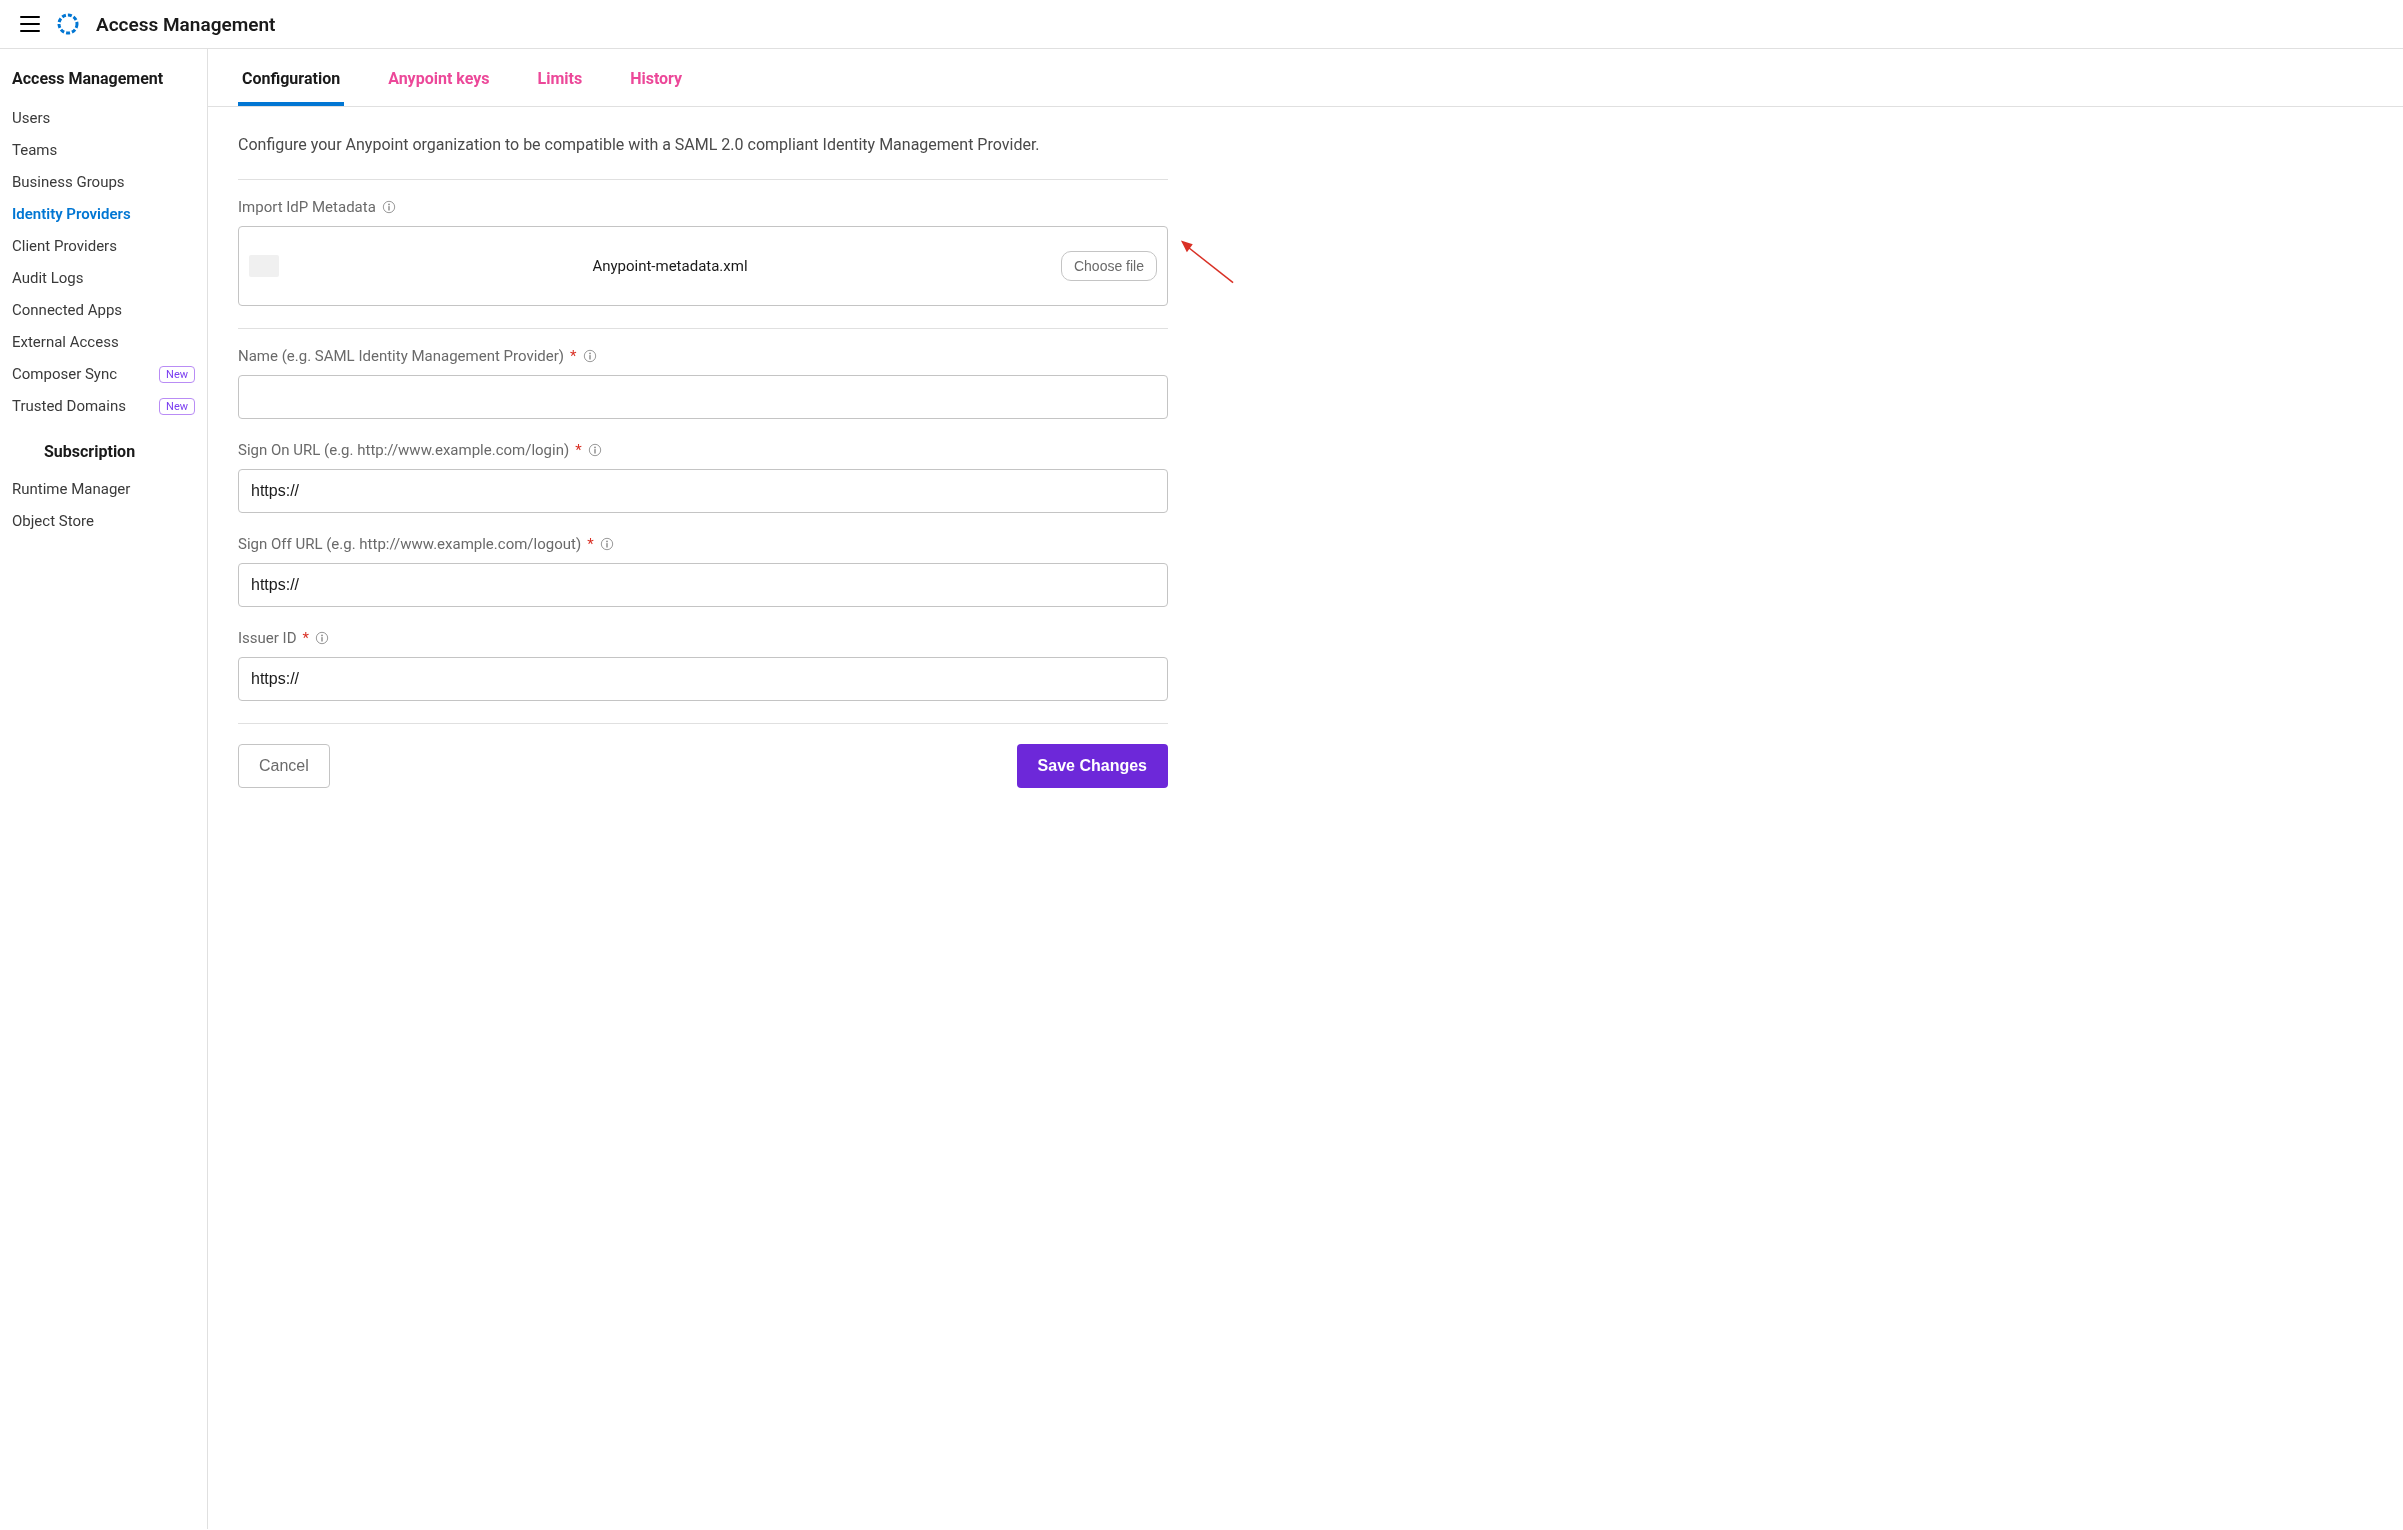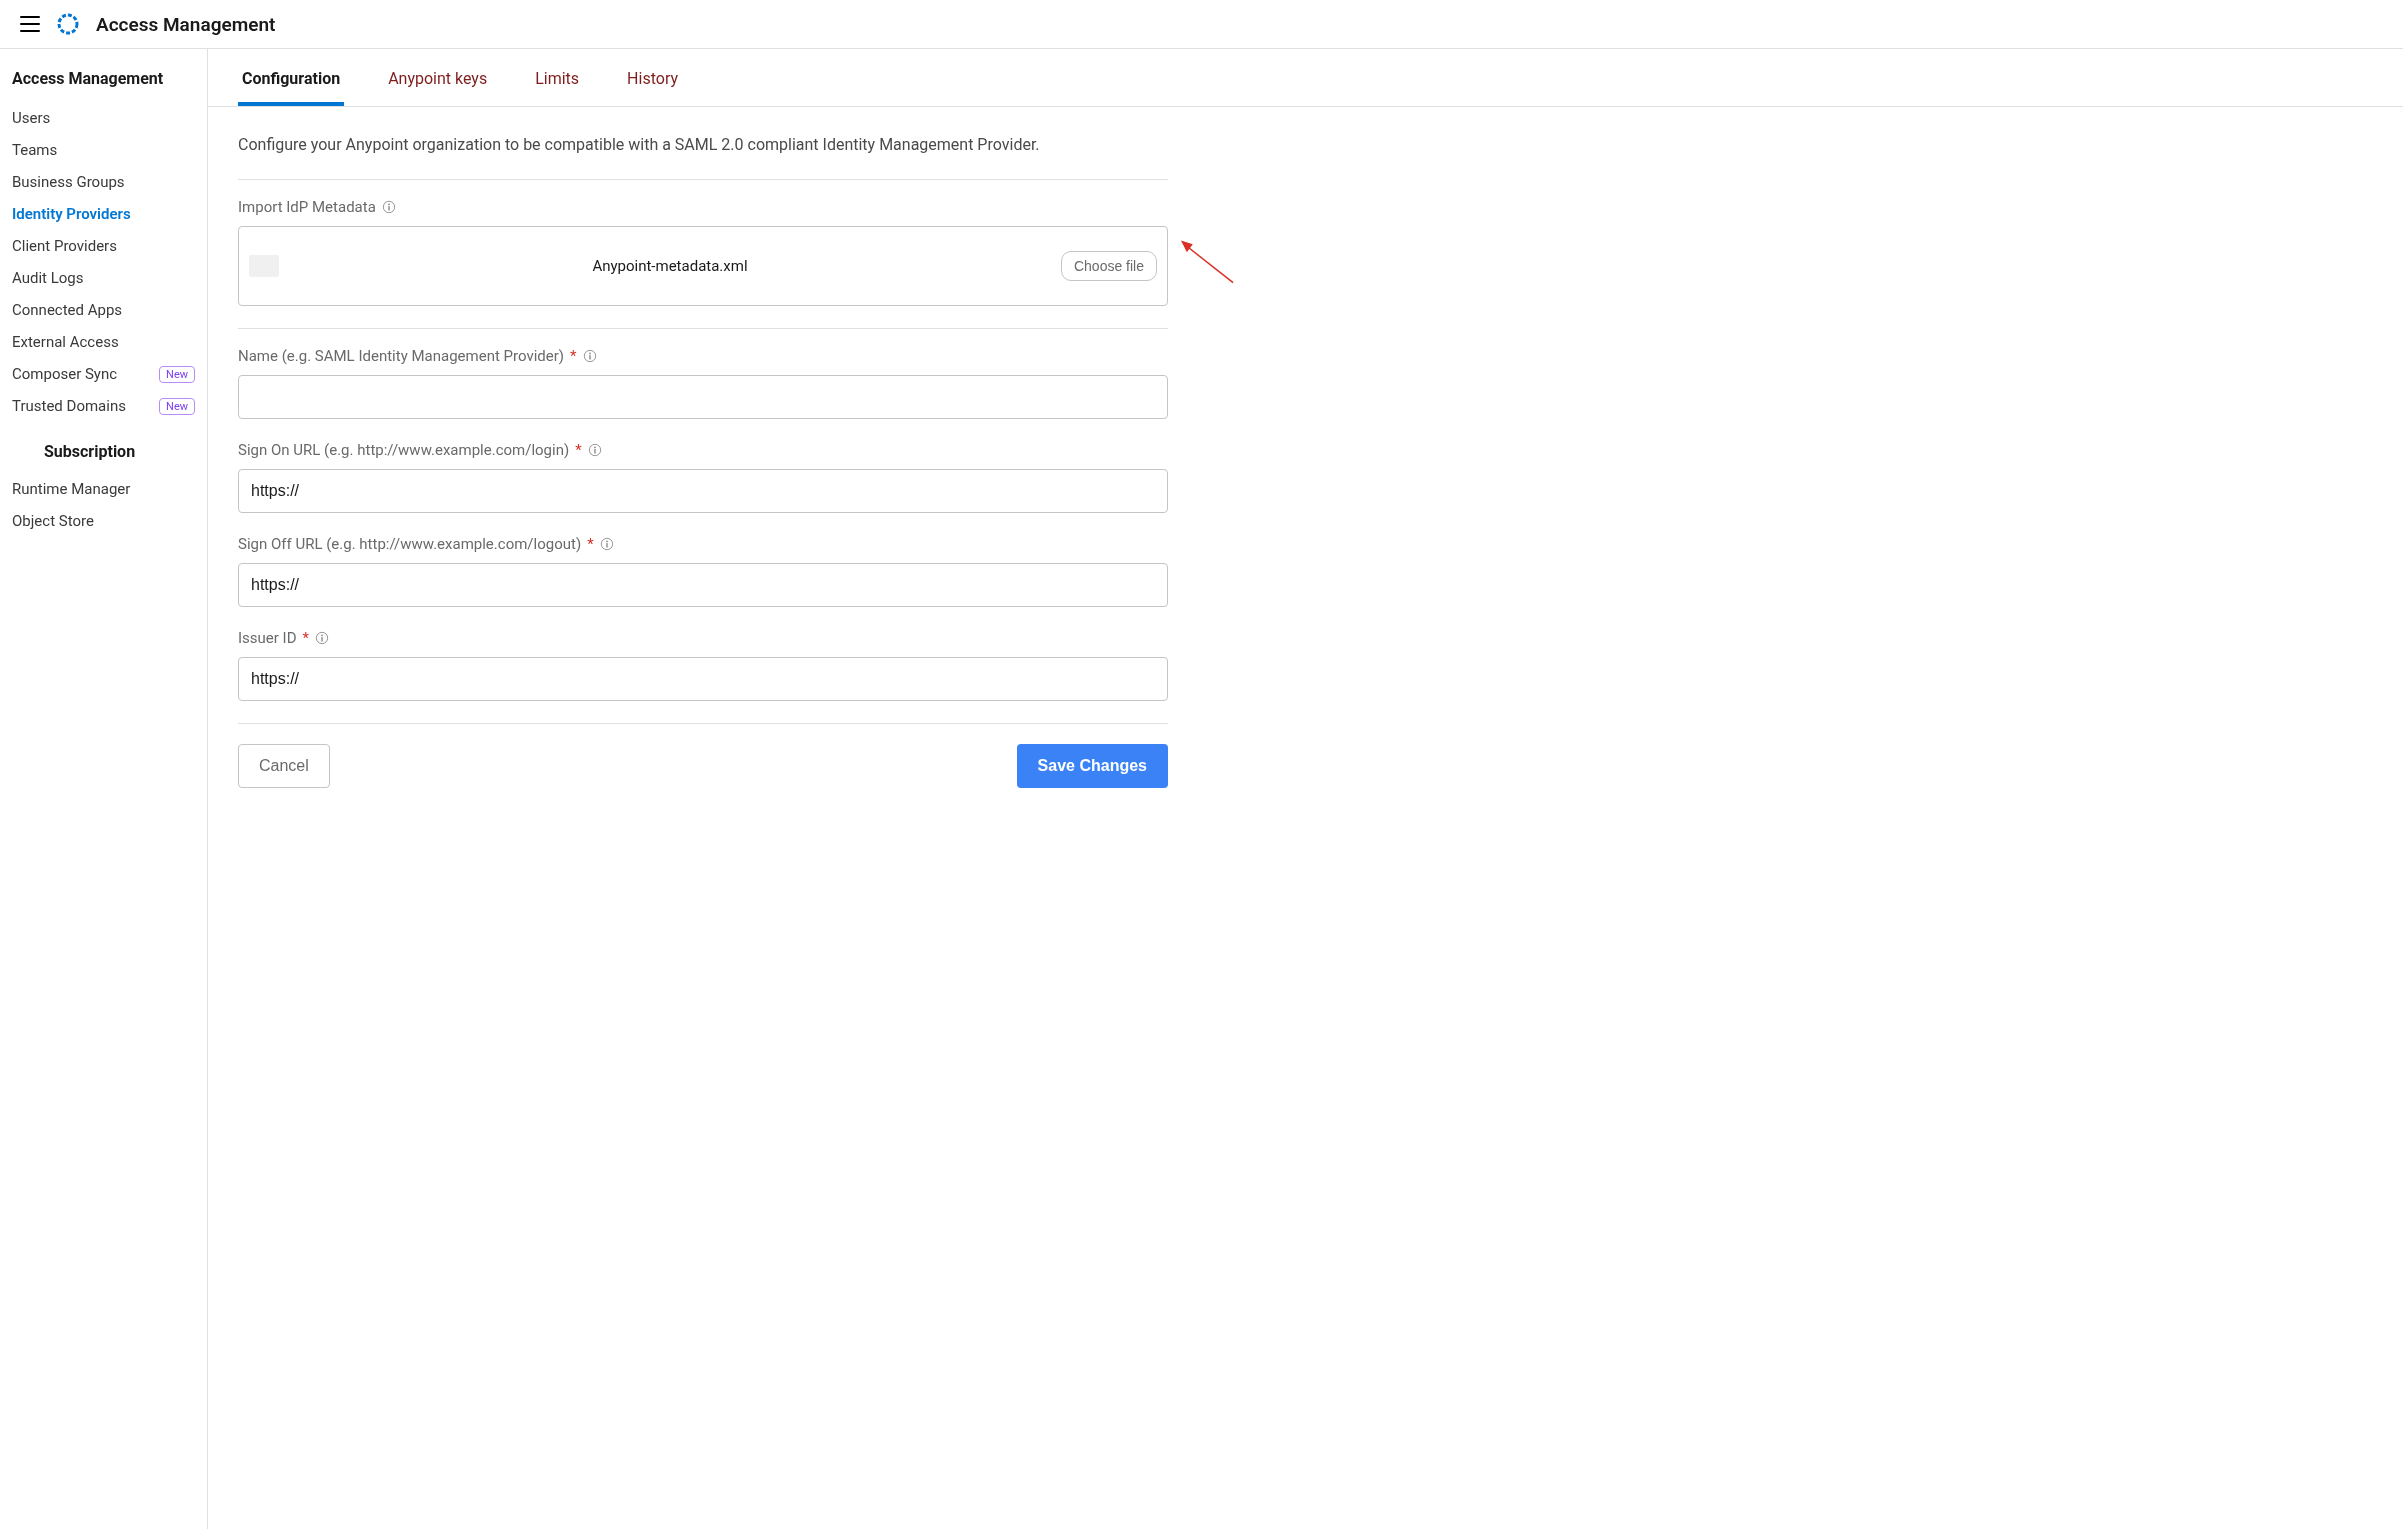--- a/index.html
+++ b/index.html
@@ -99,23 +99,24 @@
     .tabs-row {
       border-bottom: 1px solid #e0e0e0;
       display: flex;
       padding: 0 30px;
       gap: 40px;
       margin-top: 4px;
     }
     .tab {
       padding: 16px 4px 14px 4px;
       font-size: 16px;
-      color: #7f1d1d;
+      color: #ec4899;
       cursor: pointer;
       border-bottom: 4px solid transparent;
+      font-weight: bold;
     }
     .tab.active {
       color: #1a1a1a;
       font-weight: 700;
       border-bottom-color: #0176d3;
     }
     .content {
       padding: 26px 30px;
       max-width: 990px;
     }
@@ -198,21 +199,21 @@
       font-size: 16px;
       cursor: pointer;
       border: 1px solid transparent;
     }
     .btn-secondary {
       background: #fff;
       color: #6a6a6a;
       border-color: #c4c4c4;
     }
     .btn-primary {
-      background: #3b82f6;
+      background: #6d28d9;
       color: #fff;
       font-weight: 600;
     }
     .arrow-annotation {
       position: absolute;
       left: 941px;
       top: 12px;
       pointer-events: none;
     }
     .file-wrap { position: relative; }

